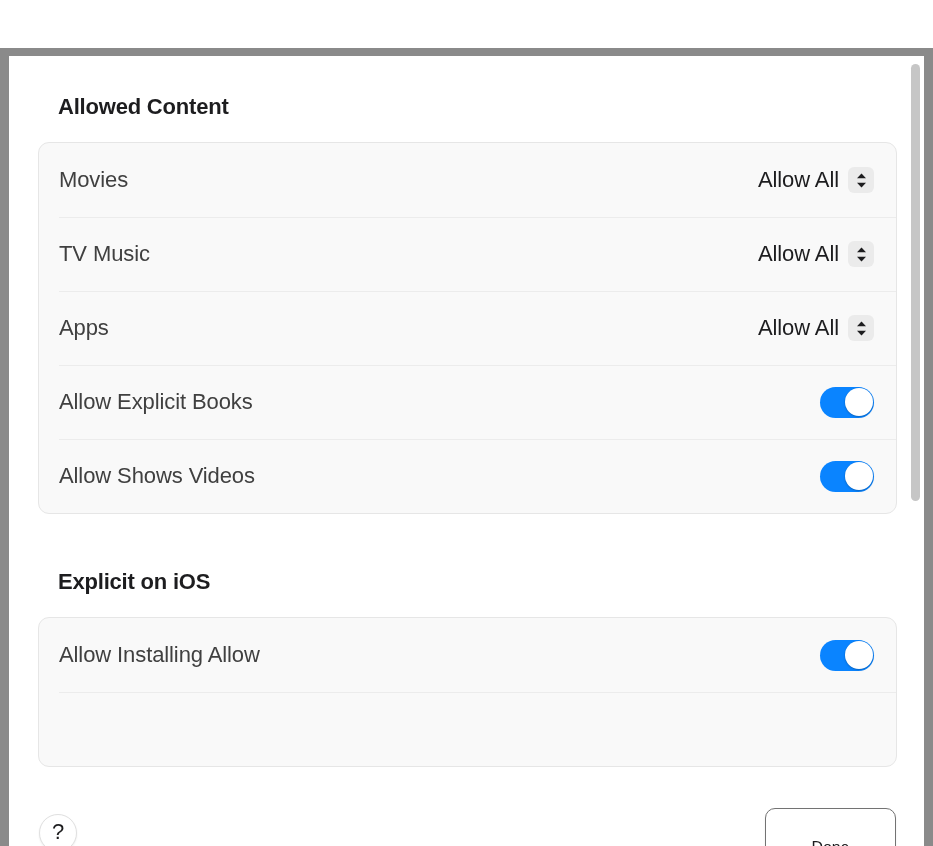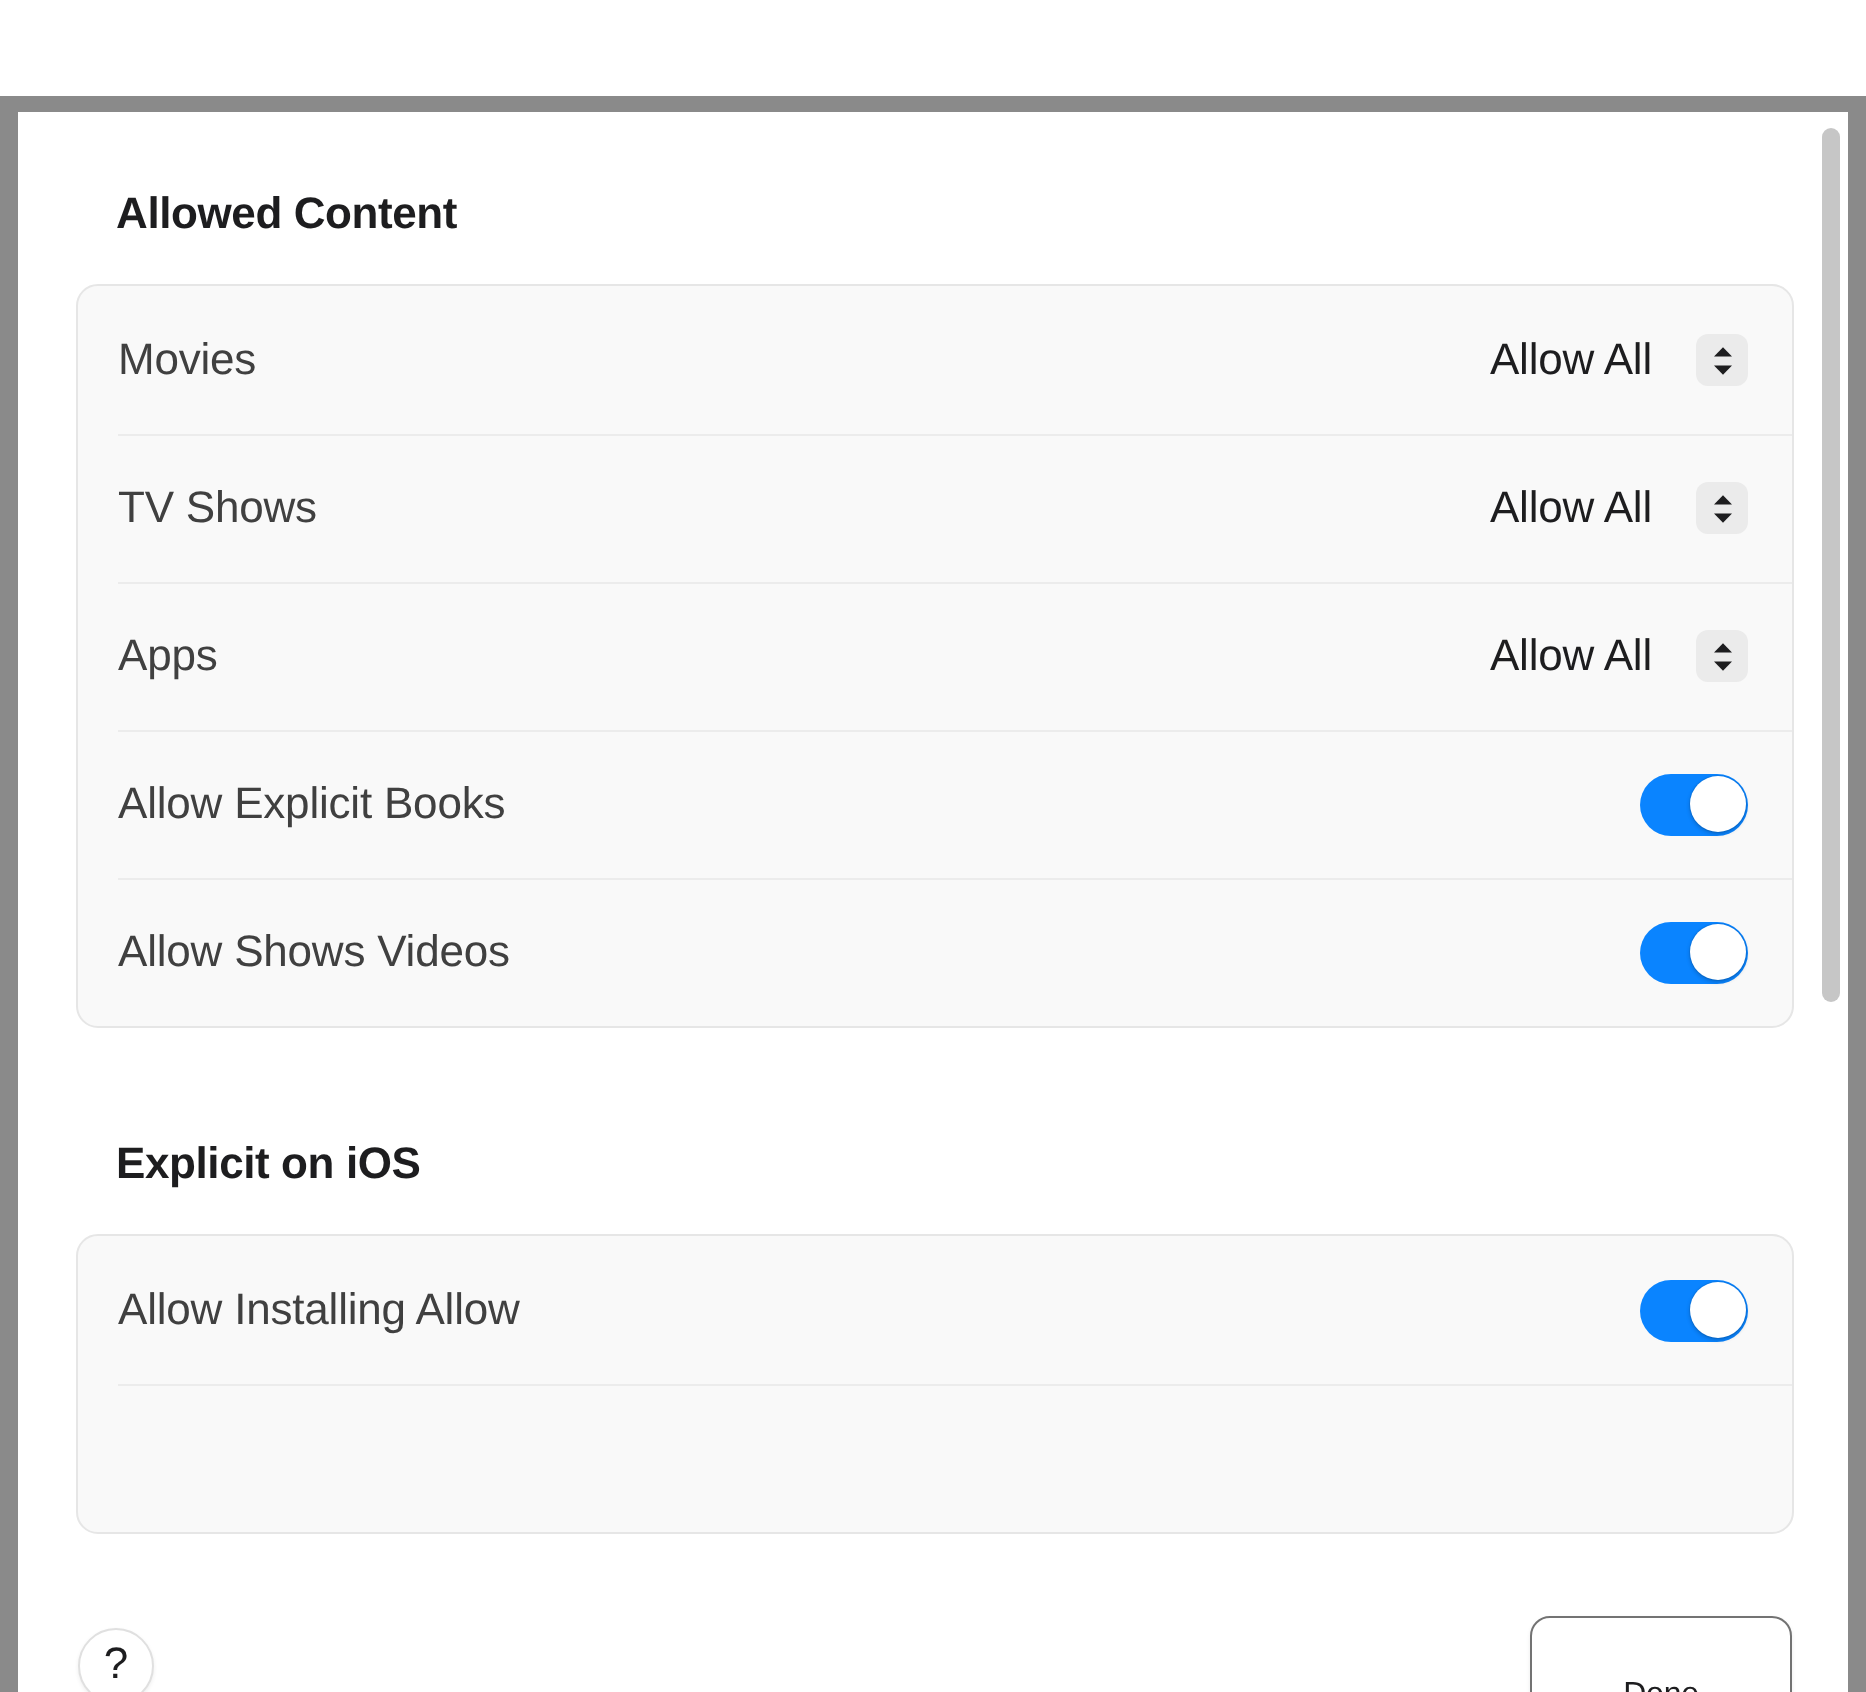--- a/index.html
+++ b/index.html
@@ -109,21 +109,21 @@
 
   .row-control {
     display: flex;
     align-items: center;
   }
 
   
   .popup-button {
     display: inline-flex;
     align-items: center;
-    gap: 22px;
+    gap: 9px;
     background: transparent;
     border: none;
     cursor: default;
   }
 
   .popup-value {
     font-size: 22px;
     color: #1d1d1f;
     letter-spacing: -0.1px;
   }
@@ -257,21 +257,21 @@
                     <svg width="13" height="17" viewBox="0 0 13 17" aria-hidden="true">
                       <path d="M6.5 1.6 L11 6.3 L2 6.3 Z" fill="#1d1d1f"></path>
                       <path d="M6.5 15.4 L11 10.7 L2 10.7 Z" fill="#1d1d1f"></path>
                     </svg>
                   </span>
                 </span>
               </span>
             </div>
 
             <div class="row">
-              <span class="row-label">TV Shows</span>
+              <span class="row-label">TV Music</span>
               <span class="row-control">
                 <span class="popup-button">
                   <span class="popup-value">Allow All</span>
                   <span class="popup-chevrons">
                     <svg width="13" height="17" viewBox="0 0 13 17" aria-hidden="true">
                       <path d="M6.5 1.6 L11 6.3 L2 6.3 Z" fill="#1d1d1f"></path>
                       <path d="M6.5 15.4 L11 10.7 L2 10.7 Z" fill="#1d1d1f"></path>
                     </svg>
                   </span>
                 </span>

